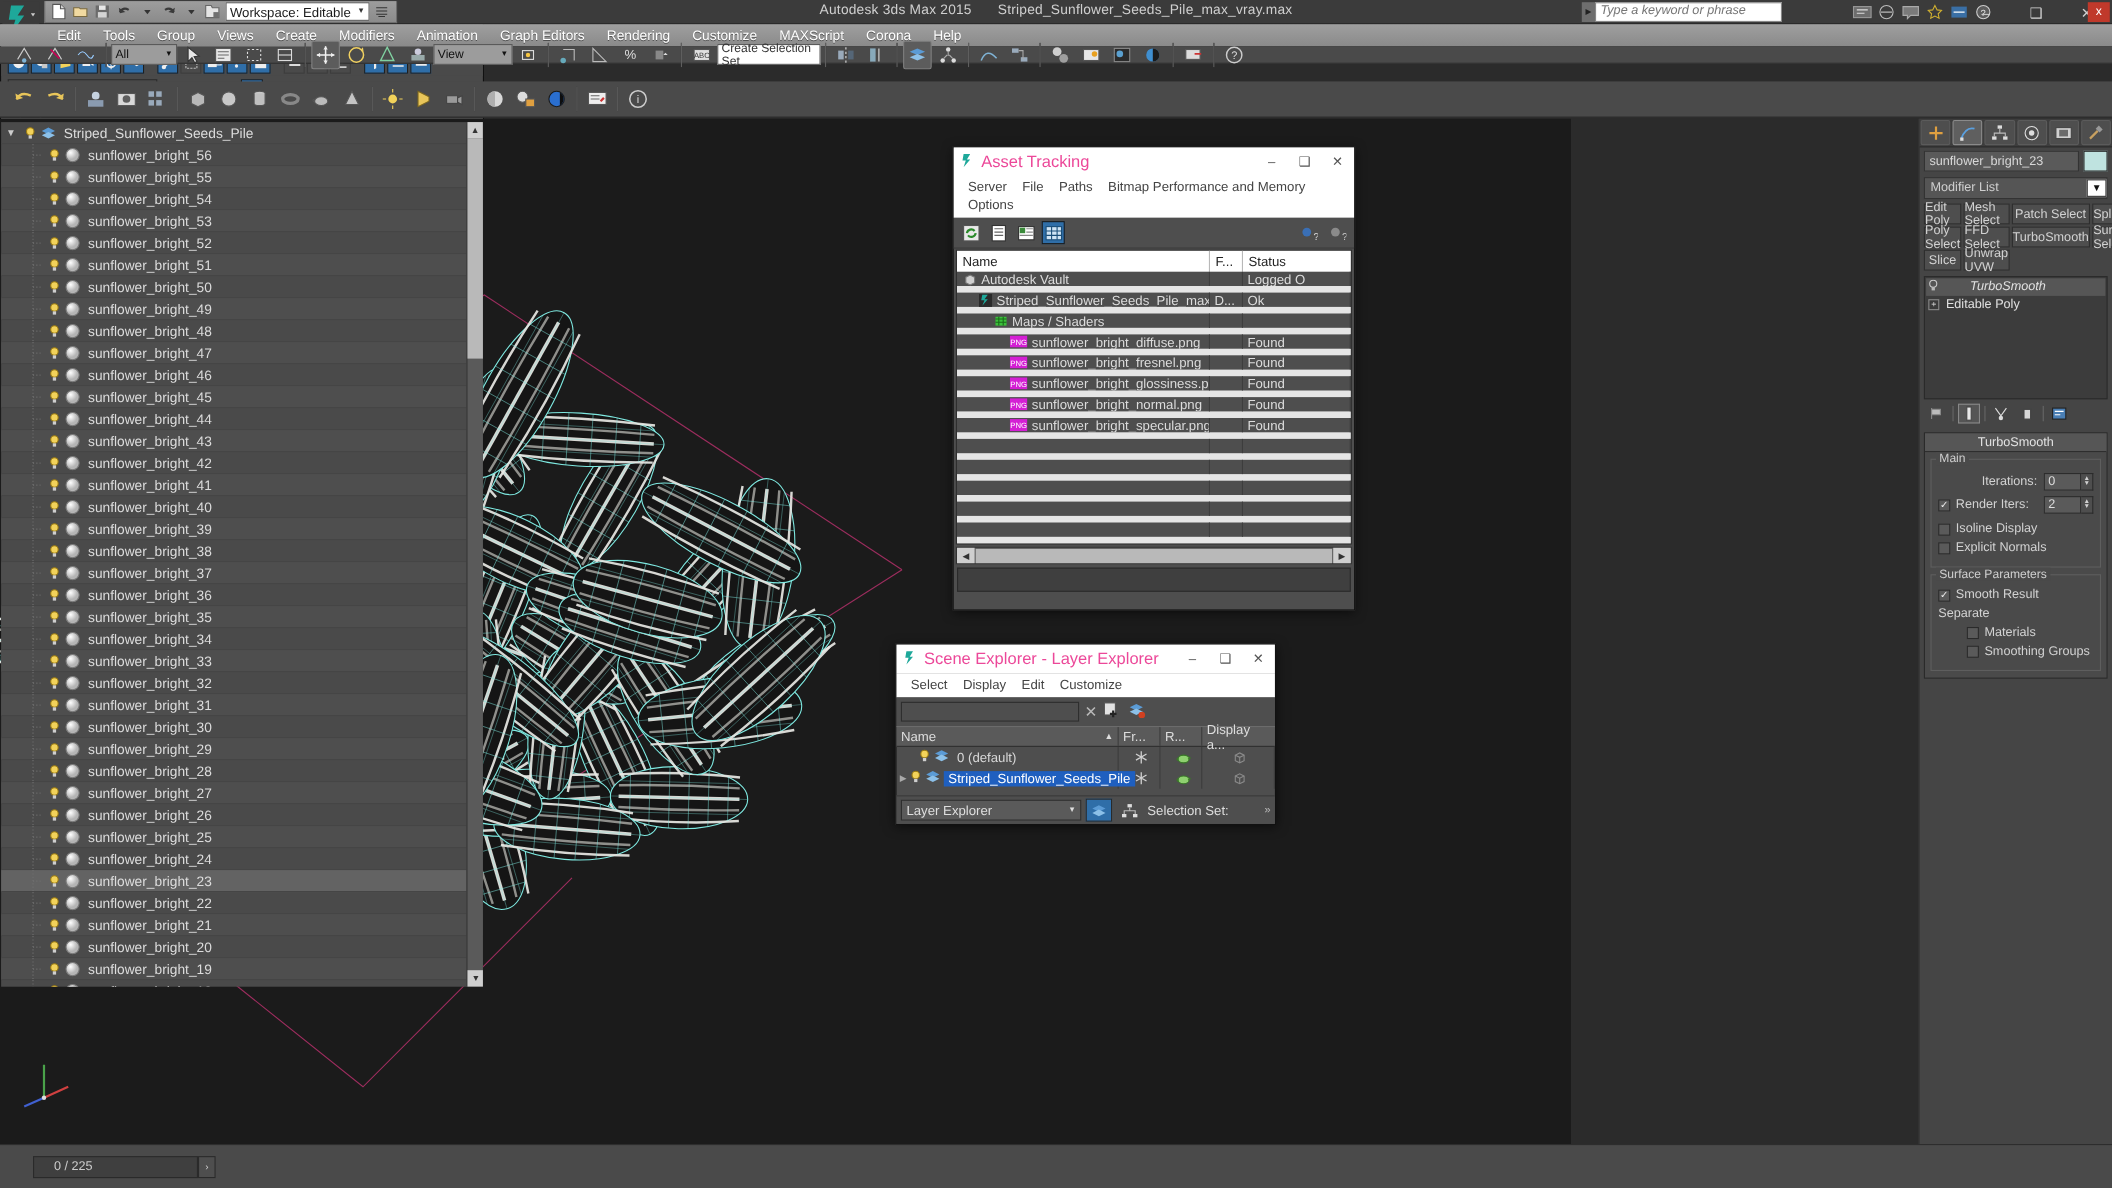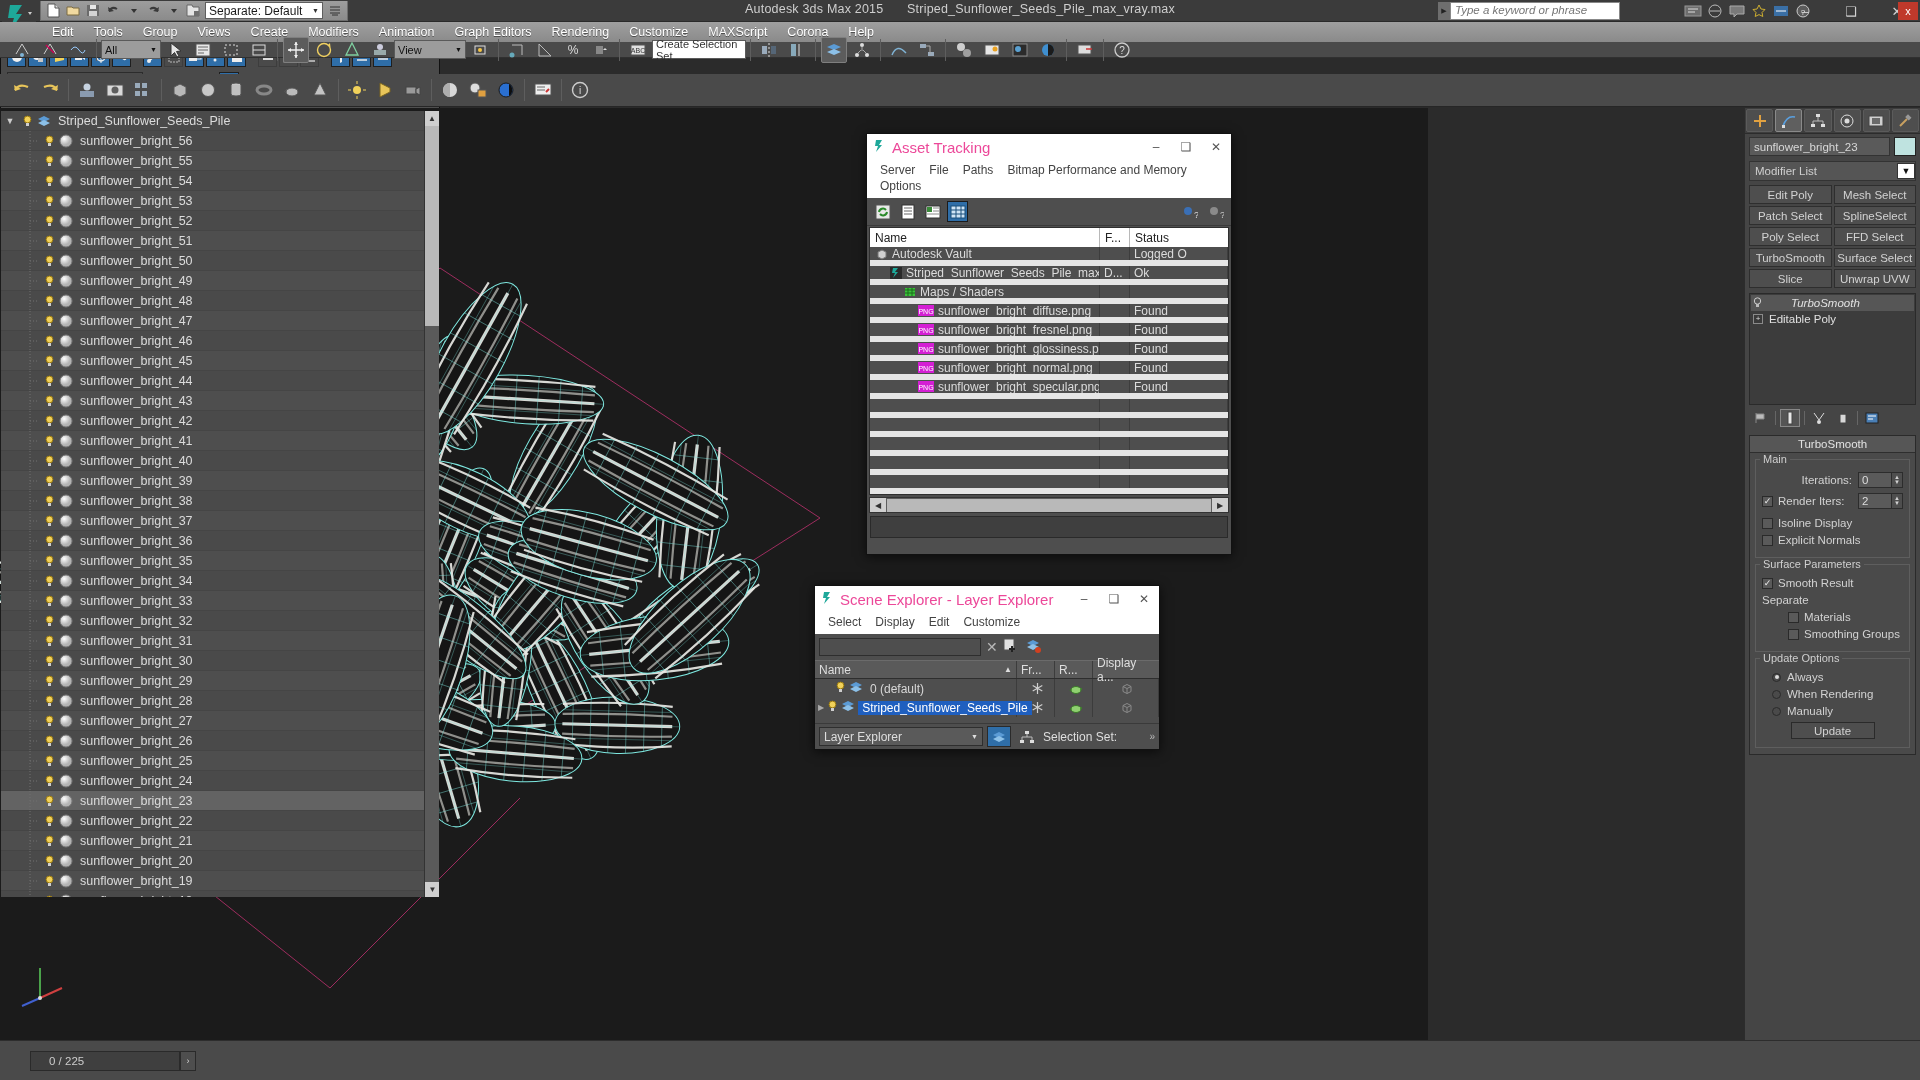--- a/index.html
+++ b/index.html
@@ -71,21 +71,21 @@
      margin:1px; border-radius:2px; background:#4e4e4e;}
   .cp-tab.on { background:#5f5f5f; border-color:#8a8a8a;}
   .cp-row { display:flex; align-items:center; padding:3px 4px; gap:4px;}
   .cp-name { flex:1; height:19px; background:#5a5a5a; border:1px solid #333; color:#d8d8d8;
      font-size:11.5px; padding:1px 4px; display:flex; align-items:center;}
   .cp-swatch { width:22px; height:19px; background:#bfe3e0; border:1px solid #222;}
   .cp-modlist { margin:2px 4px; height:20px; background:#555; border:1px solid #333;
      display:flex; align-items:center; padding-left:5px; font-size:11.5px; color:#cfcfcf;}
   .cp-modlist .chev { margin-left:auto; width:18px; height:16px; background:#fff; color:#111;
      display:flex;align-items:center;justify-content:center; font-size:9px; border:1px solid #333;}
-  .mbtns { display:grid; grid-template-columns:1fr 1fr; gap:2px; padding:2px 4px;}
+  .mbtns { display:grid; grid-template-columns:1fr 1fr 1fr 1fr; gap:2px; padding:2px 4px;}
   .mbtn { height:19px; background:#4e4e4e; border:1px solid #2e2e2e; color:#d2d2d2; font-size:11.5px;
      display:flex; align-items:center; justify-content:center;}
   .stack { margin:3px 4px 0; background:#3c3c3c; border:1px solid #2a2a2a; height:112px; padding:1px;}
   .stack-item { display:flex; align-items:center; height:16px; font-size:11.5px; padding-left:2px; gap:4px;}
   .stack-item.sel { background:#565656; }
   .stack-item .nm { font-style:italic; color:#e0e0e0; padding-left:22px;}
   .stack-item.second .nm { font-style:normal; padding-left:2px;}
   .plusbox { width:10px;height:10px;border:1px solid #8a8a8a; font-size:8px; line-height:8px;
      text-align:center; color:#ddd; background:#3a3a3a;}
   .stacktools { display:flex; align-items:center; gap:4px; padding:4px 6px; }
@@ -282,21 +282,21 @@
             <path d="M0 1h6L3 5z" fill="#333"></path>
           </svg>
         </div>
       <div class="qi">
         <svg width="15" height="15" viewBox="0 0 15 15">
             <path d="M1 2h5l1 2h6v9H1z" fill="#e4e4e4" stroke="#666"></path>
             <rect x="8" y="8" width="5" height="5" fill="#6f6f6f"></rect>
           </svg>
       </div>
       <div class="wsbox">
-        <span>Separate: Default</span>
+        <span>Workspace: Editable</span>
         <span class="arr">▼</span>
       </div>
       <div class="qi">
         <svg width="12" height="12" viewBox="0 0 12 12">
             <path d="M1 2h10M1 5h10M1 8h10" stroke="#333"></path>
             <path d="M3 10h6" stroke="#333"></path>
           </svg>
       </div>
     </div>
     <div class="tb-title">
@@ -1879,40 +1879,20 @@
         <div class="frow" style="padding-left:26px">
           <span class="cbx"></span>
           <span>Materials</span>
         </div>
         <div class="frow" style="padding-left:26px">
           <span class="cbx"></span>
           <span>Smoothing Groups</span>
         </div>
       </div>
 
-      <div class="group">
-        <span class="gt">Update Options</span>
-        <div id="updopts">
-            <div class="frow" style="padding-left: 10px;">
-              <span class="rdo">
-                <span class="dot"></span>
-              </span>
-              <span>Always</span>
-            </div>
-            <div class="frow" style="padding-left: 10px;">
-              <span class="rdo"></span>
-              <span>When Rendering</span>
-            </div>
-            <div class="frow" style="padding-left: 10px;">
-              <span class="rdo"></span>
-              <span>Manually</span>
-            </div>
-          </div>
-        <div class="ubtn">Update</div>
-      </div>
     </div>
   </div>
 
   <div class="statusbar">
     <div class="sb-sel">0 / 225</div>
     <div class="sb-arrow">›</div>
   </div>
 
   <div class="win" id="asset">
     <div class="win-tb">

